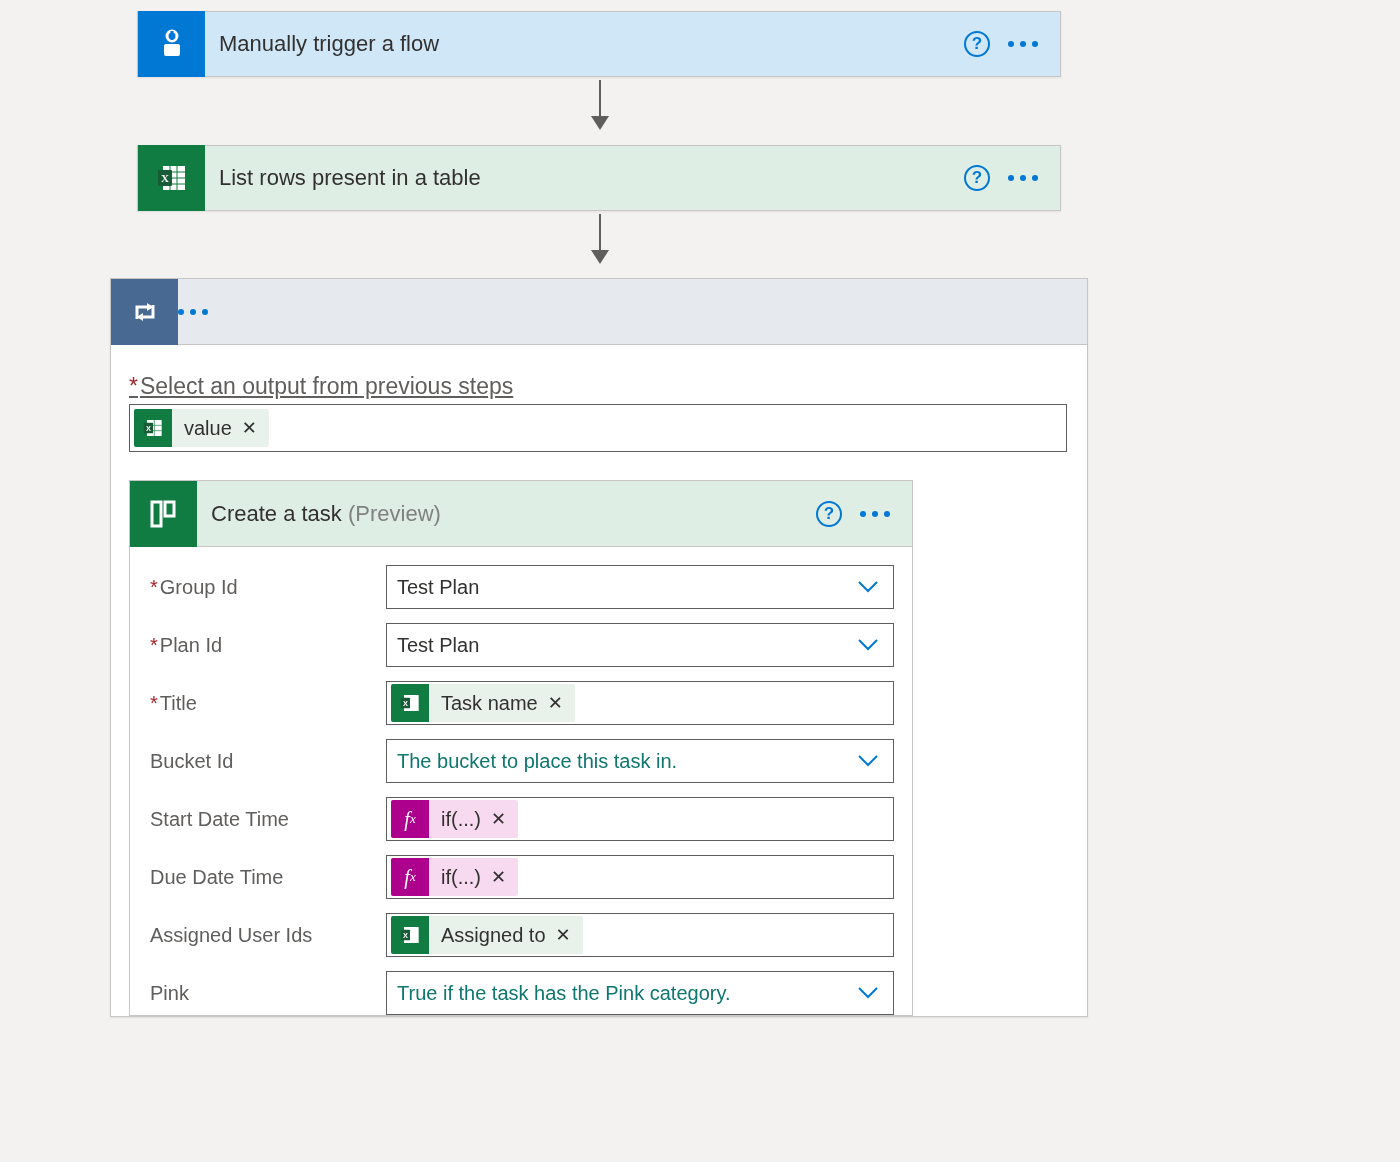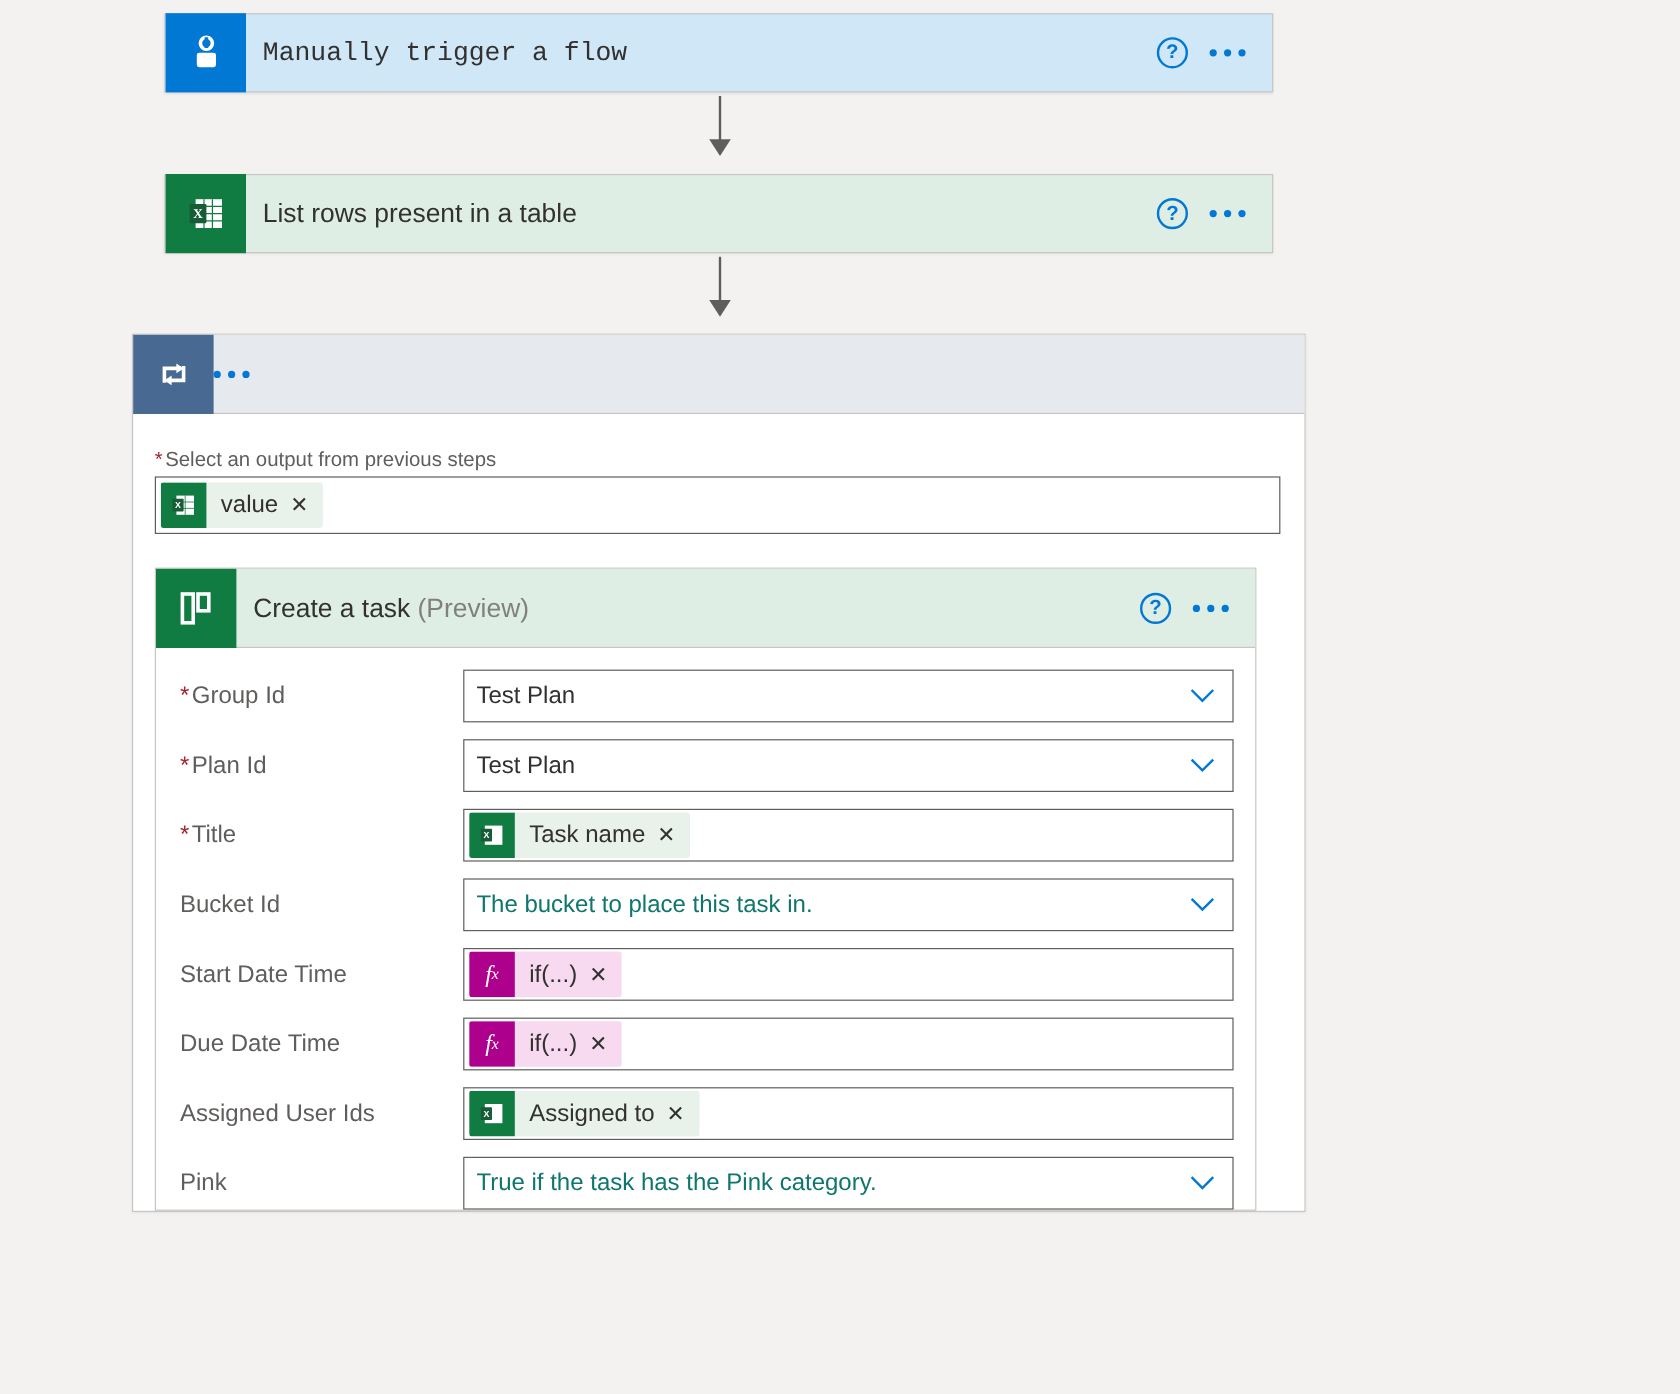--- a/index.html
+++ b/index.html
@@ -53,41 +53,41 @@
     border:1px solid #c8c6c4; background:#fff;
     box-shadow: 0 1px 2px rgba(0,0,0,0.08);
   }
   .panel-header {
     height:66px; background:#e6eaee; display:flex; align-items:center; border-bottom:1px solid #c8c6c4;
   }
   .panel-icon { width:67px; height:66px; background:#486991; display:flex; align-items:center; justify-content:center; }
   .panel-title { flex:1; padding-left:14px; font-size:22px; }
   .panel-body { padding:28px 18px 0 18px; }
 
-  .field-label { font-size:17px; color:#605e5c; margin-bottom:4px; }
+  .field-label { font-size:23px; color:#605e5c; margin-bottom:4px;text-decoration:underline; }
   .req { color:#a4262c; margin-right:2px; }
 
   .token-input {
     border:1px solid #605e5c; min-height:46px; padding:4px; display:flex; align-items:center; flex-wrap:wrap; gap:4px;
     background:#fff; width: 938px; margin-bottom: 28px;
   }
 
   .token {
     display:inline-flex; align-items:center; background:#e8f2ea; border-radius:2px;
     height:38px; overflow:hidden;
   }
   .token .t-icon { width:38px; height:38px; background:#107c41; display:flex; align-items:center; justify-content:center; }
   .token.fx .t-icon { background:#ad008c; color:#fff; font-style:italic; font-family: "Times New Roman", serif; font-size:20px; }
   .token .t-label { padding:0 10px 0 12px; font-size:20px;text-align:center; }
   .token .t-x { padding-right:12px; cursor:pointer; font-size:18px; line-height:1; }
   .token.fx { background:#f7daf0; }
 
   
   .inner-card {
-    margin-top: 4px; border:1px solid #c8c6c4; width:918px;
+    margin-top: 4px; border:1px solid #c8c6c4; width:784px;
   }
   .inner-header {
     height:66px; background:#dfeee5; display:flex; align-items:center;
     border-bottom:1px solid #c8c6c4;
   }
   .inner-header .step-icon { margin:0; }
   .inner-title { flex:1; padding-left:14px; font-size:22px; }
   .preview { color:#808080; }
 
   .form { padding: 18px 18px 0 18px; }
@@ -106,21 +106,21 @@
 
   
   svg { display:block; }
 
 </style>
 </head>
 <body>
 
 <div class="canvas">
 
-  <div class="step-card" style="top:11px;font-family:Liberation Mono, monospace;">
+  <div class="step-card" style="top:11px;">
     <div class="step-icon blue">
       <svg width="36" height="36" viewBox="0 0 36 36">
         <rect x="10" y="18" width="16" height="12" rx="2" fill="#fff"></rect>
         <circle cx="18" cy="10" r="5" fill="none" stroke="#fff" stroke-width="3"></circle>
         <line x1="18" y1="5" x2="18" y2="14" stroke="#0078d4" stroke-width="3"></line>
       </svg>
     </div>
     <div class="step-title">Manually trigger a flow</div>
     <div class="step-actions">
       <div class="help-circle">?</div>

